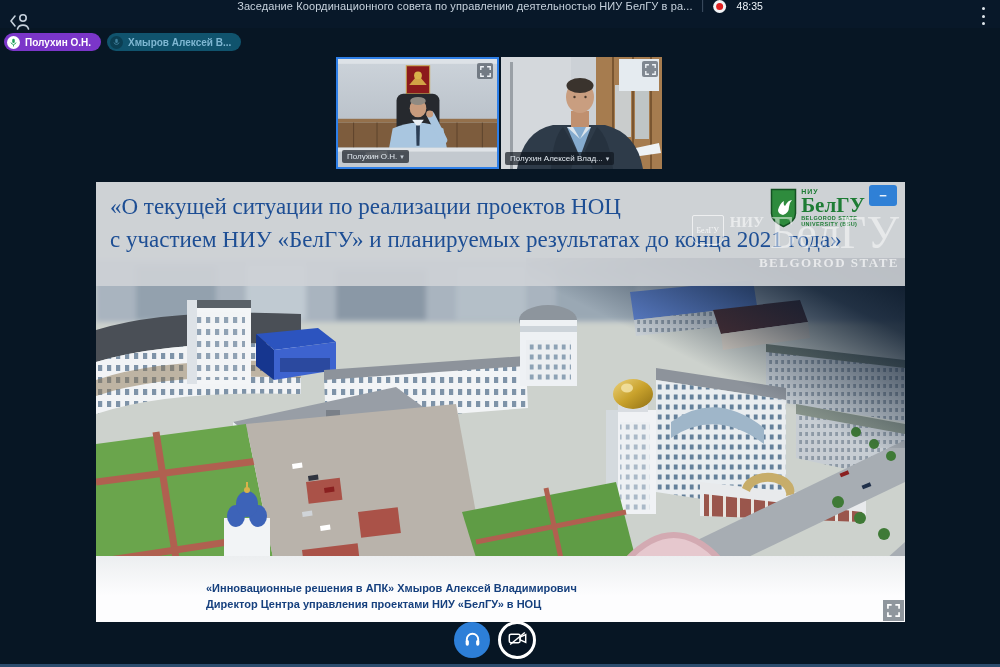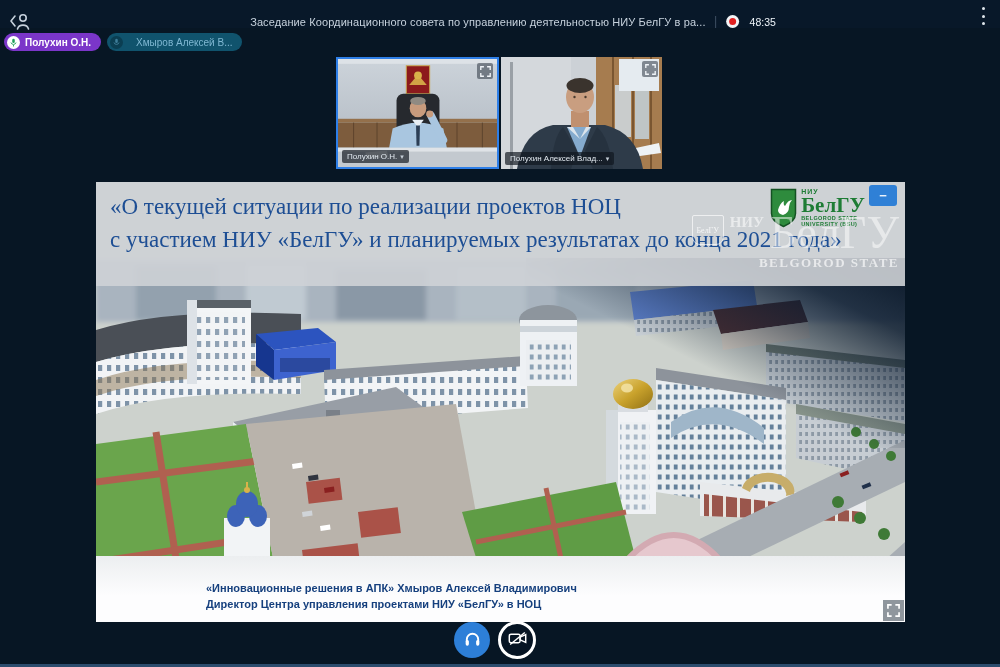--- a/index.html
+++ b/index.html
@@ -7,39 +7,39 @@
     width:1000px;height:667px;position:relative;overflow:hidden;
     background:#071624;
     font-family:"Liberation Sans",sans-serif;
     -webkit-font-smoothing:antialiased;
   }
   
   .topbar{position:absolute;left:0;top:0;width:1000px;height:28px;background:#081829;}
   .participants-toggle{position:absolute;left:8px;top:10px;width:26px;height:22px;cursor:pointer;}
   .title-group{
     position:absolute;left:50%;top:0;transform:translateX(-50%);
-    height:28px;display:flex;align-items:flex-end;gap:10px;white-space:nowrap;margin-left:13px;
+    height:28px;display:flex;align-items:flex-start;gap:10px;white-space:nowrap;
   }
   .meeting-title{font-size:11px;color:#c7d2dd;letter-spacing:.1px;}
   .divider{width:1px;height:12px;background:#3e5063;}
   .rec-dot{width:13px;height:13px;border-radius:50%;background:#f2f4f6;display:flex;align-items:center;justify-content:center;}
   .rec-dot i{display:block;width:7px;height:7px;border-radius:50%;background:#e02020;}
   .rec-time{font-size:10.5px;font-weight:normal;color:#eef4f9;}
   .kebab{position:absolute;right:10px;top:6px;width:14px;height:18px;display:flex;flex-direction:column;align-items:center;justify-content:space-between;padding:1px 0;cursor:pointer;}
   .kebab i{width:3px;height:3px;border-radius:50%;background:#dfe6ec;}
   
   .pills{position:absolute;left:4px;top:33px;display:flex;gap:6px;}
   .pill{height:18px;border-radius:9px;display:flex;align-items:center;gap:5px;padding:0 10px 0 3px;cursor:pointer;}
   .pill-1{background:#7b36c9;}
   .pill-2{background:#10536d;}
   .pill .bubble{width:13px;height:13px;border-radius:50%;display:flex;align-items:center;justify-content:center;}
   .pill-1 .bubble{background:#ffffff;}
   .pill-2 .bubble{background:#0b3e52;}
   .pill-1 .pill-name{font-size:10px;font-weight:bold;color:#ffffff;}
-  .pill-2 .pill-name{font-size:10px;font-weight:normal;color:#7fb7d2;margin-left:8px;}
+  .pill-2 .pill-name{font-size:10px;font-weight:bold;color:#7fb7d2;}
   
   .tile{position:absolute;top:57px;width:163px;height:112px;background:#111b26;overflow:hidden;}
   .tile-1{left:336px;border:2px solid #2e7fe8;width:159px;height:108px;}
   .tile-2{left:501px;width:161px;height:112px;}
   .tile svg.scene{position:absolute;left:0;top:0;}
   .tile .expand-btn{
     position:absolute;top:4px;right:4px;width:16px;height:16px;border-radius:2px;
     background:rgba(28,38,50,.5);display:flex;align-items:center;justify-content:center;cursor:pointer;
   }
   .name-plate{

